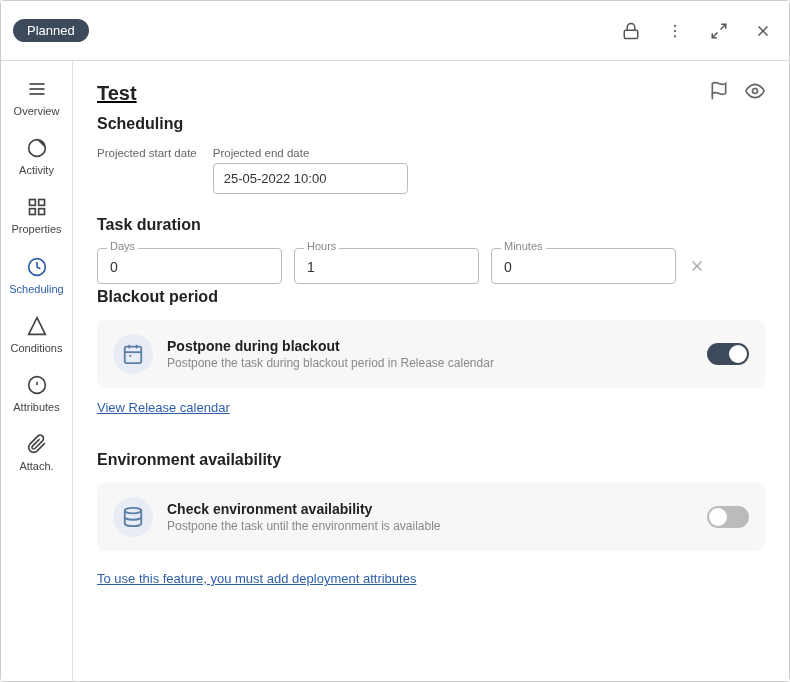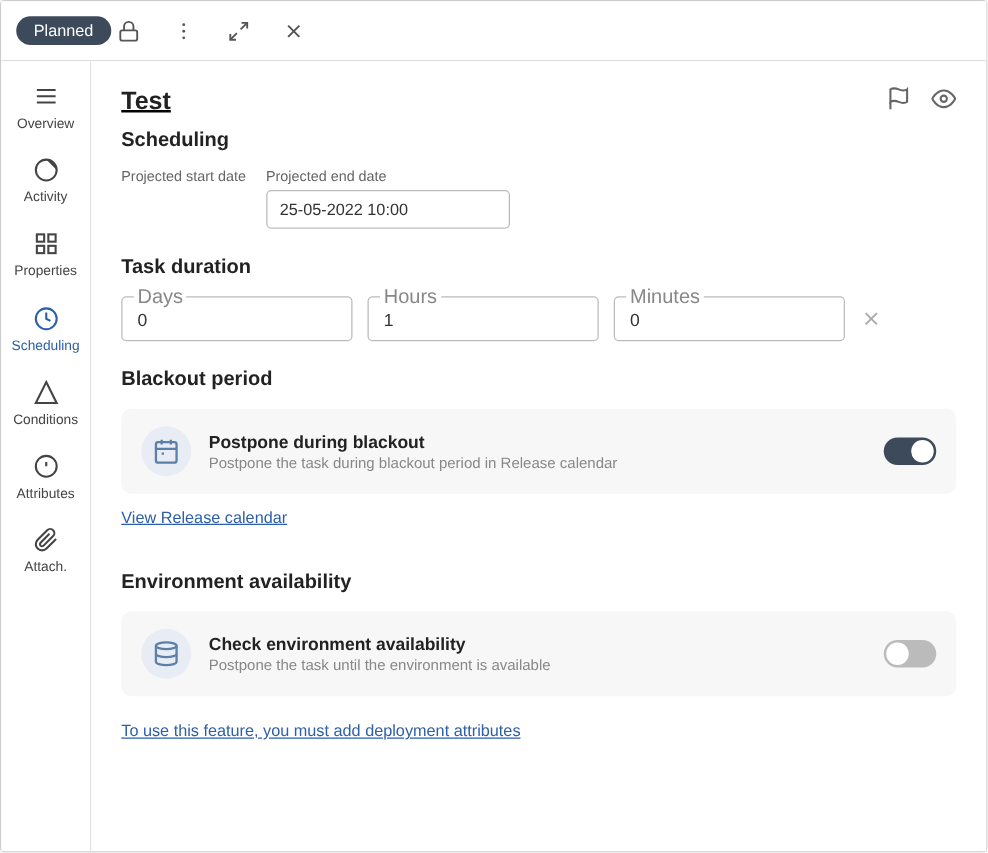--- a/index.html
+++ b/index.html
@@ -12,25 +12,25 @@
       border: 1px solid #ccc;
       border-radius: 4px;
       display: flex;
       flex-direction: column;
     }
 
     
     .title-bar {
       display: flex;
       align-items: center;
-      justify-content: flex-start;
+      justify-content: space-between;
       padding: 3px 12px;
       border-bottom: 1px solid #ddd;
       background: #fff;
-      height: 48px;
+      height: 60px;
     }
     .title-bar-left {
       display: flex;
       align-items: center;
       gap: 8px;
     }
     .planned-badge {
       background: #3d4a5c;
       color: #fff;
       padding: 4px 14px;
@@ -164,34 +164,34 @@
     .date-field input[type="text"] {
       border: 1.5px solid #bbb;
       border-radius: 4px;
       padding: 7px 10px;
       font-size: 13px;
       color: #333;
       width: 195px;
       outline: none;
     }
 
-    .task-duration-section { margin-bottom: 22px; }
+    .task-duration-section { margin-bottom: 4px; }
     .duration-inputs-row {
       display: flex;
       gap: 12px;
       align-items: center;
     }
     .duration-field {
       display: flex;
       flex-direction: column;
       gap: 2px;
       position: relative;
     }
     .duration-field label {
-      font-size: 16px;
+      font-size: 11px;
       color: #888;
       position: absolute;
       top: -8px;
       left: 10px;
       background: #fff;
       padding: 0 3px;
     }
     .duration-field input {
       border: 1.5px solid #bbb;
       border-radius: 4px;

